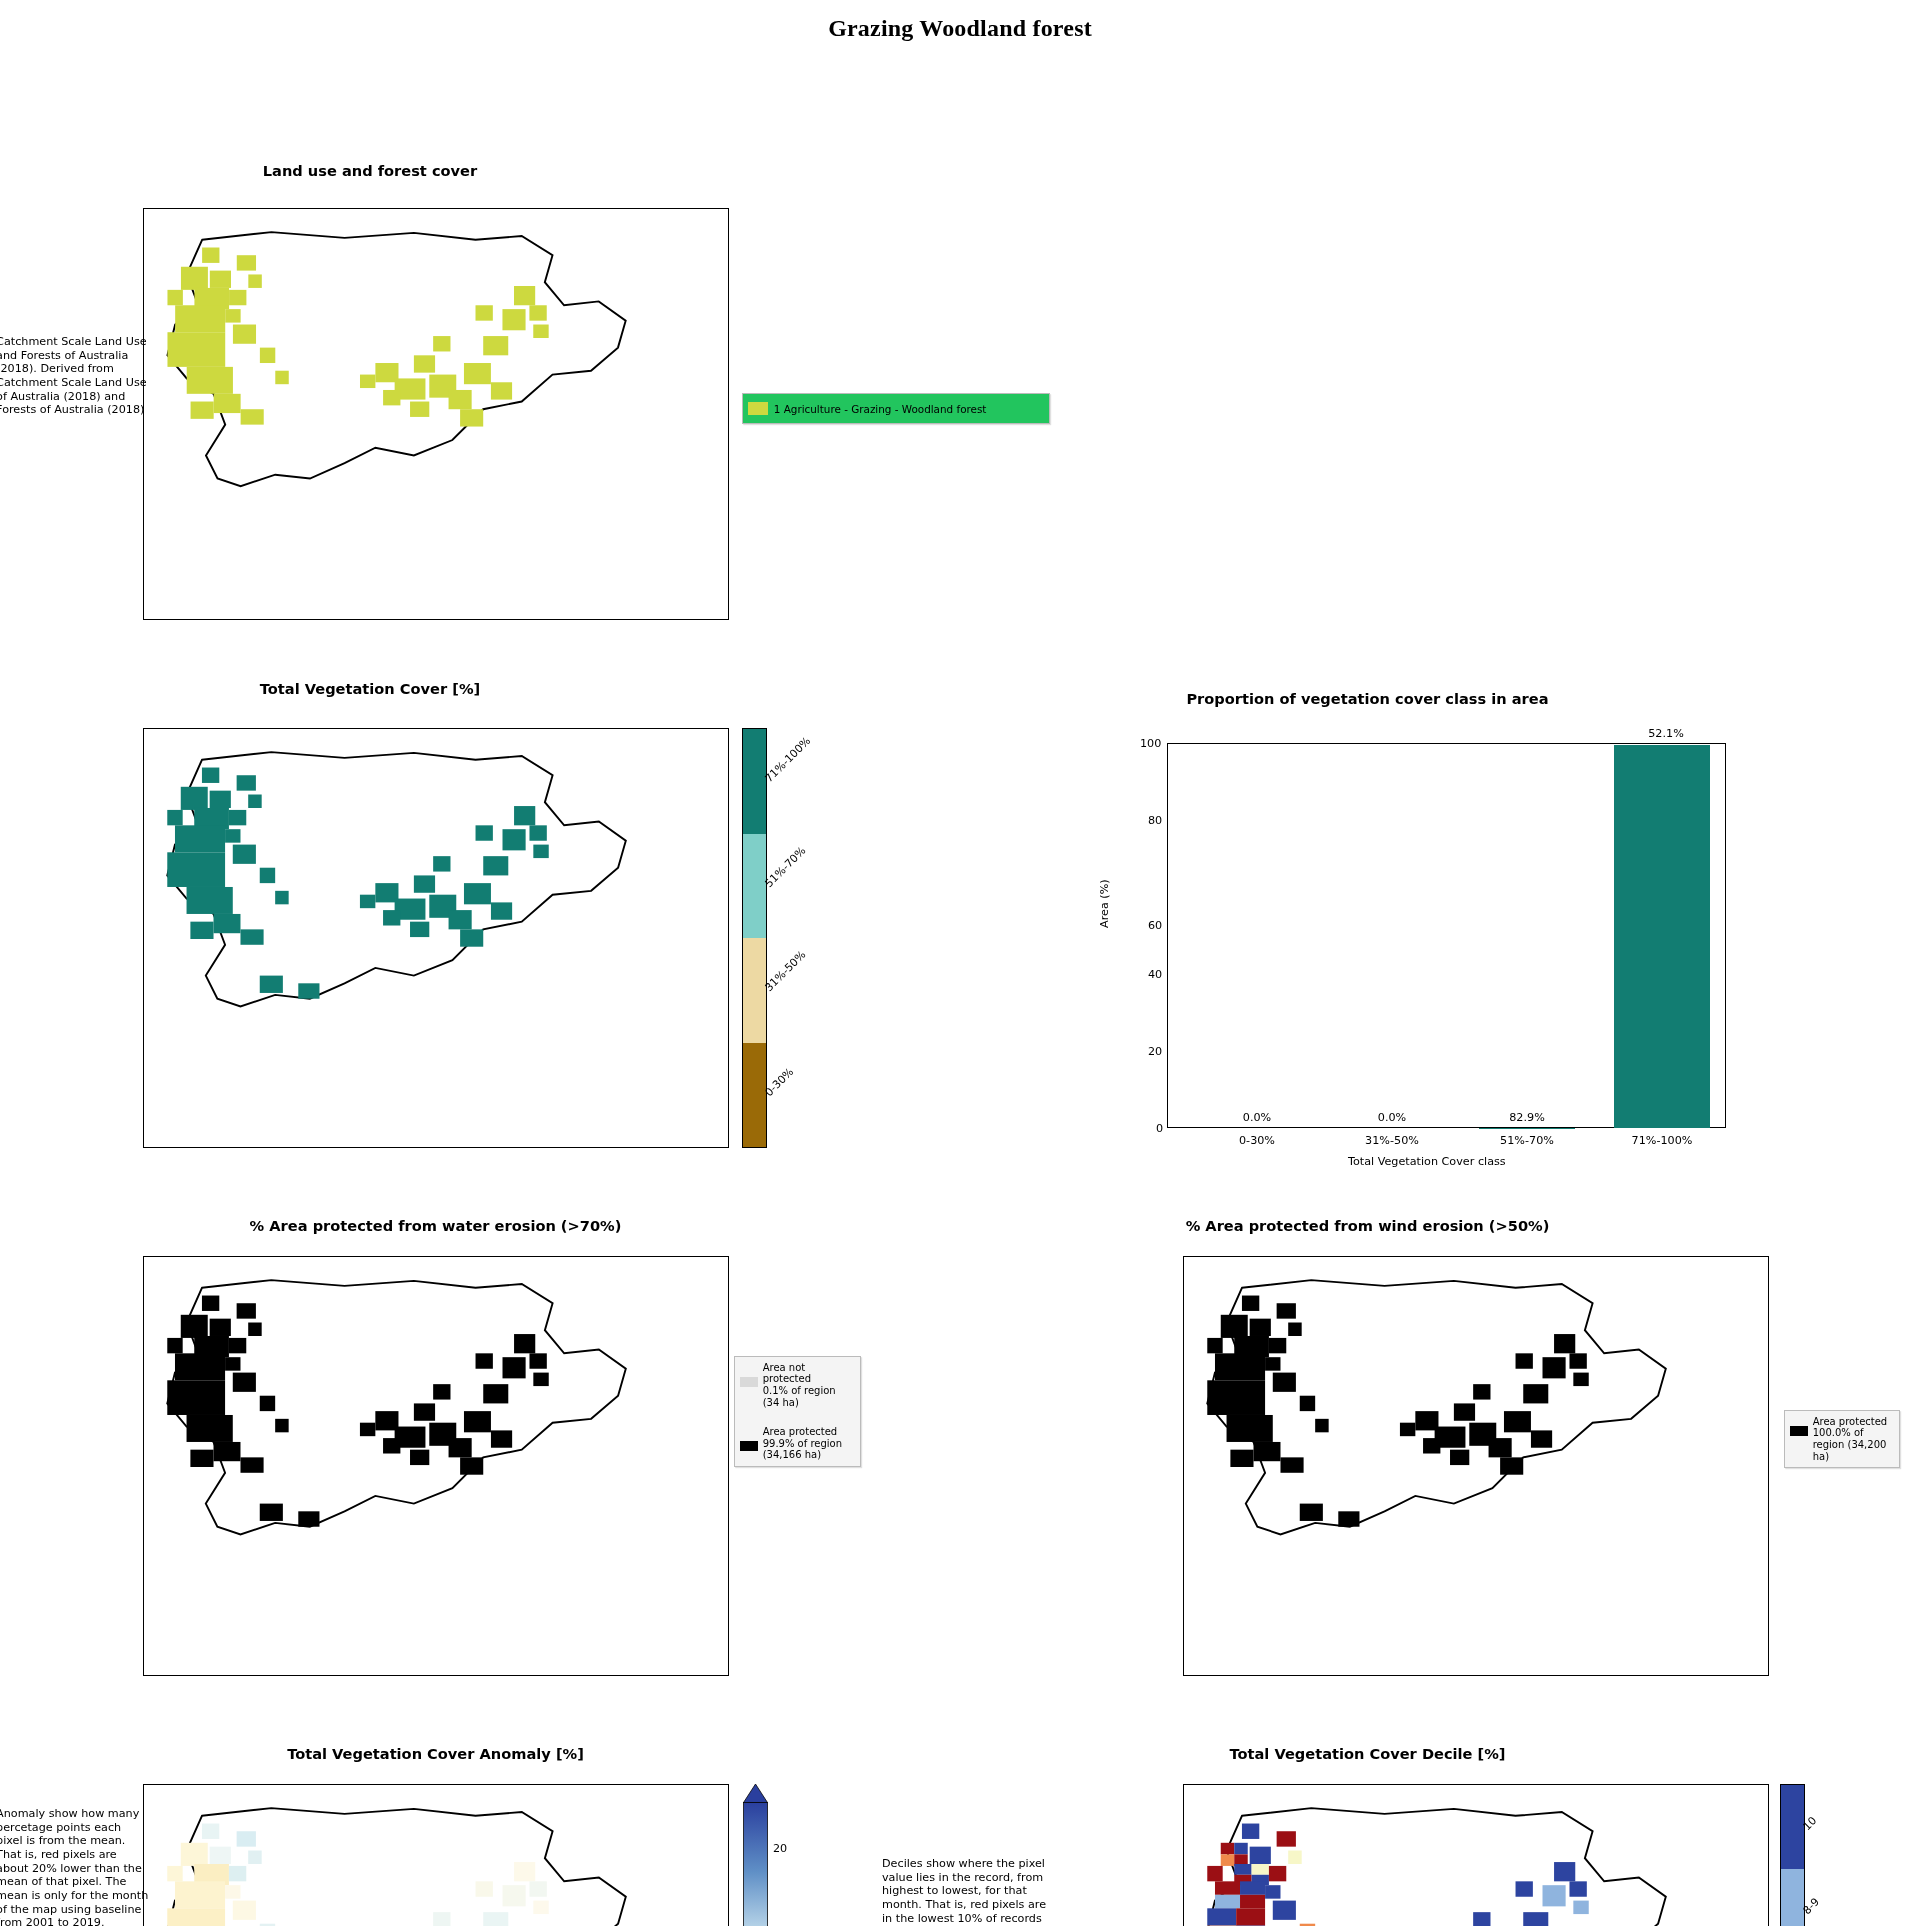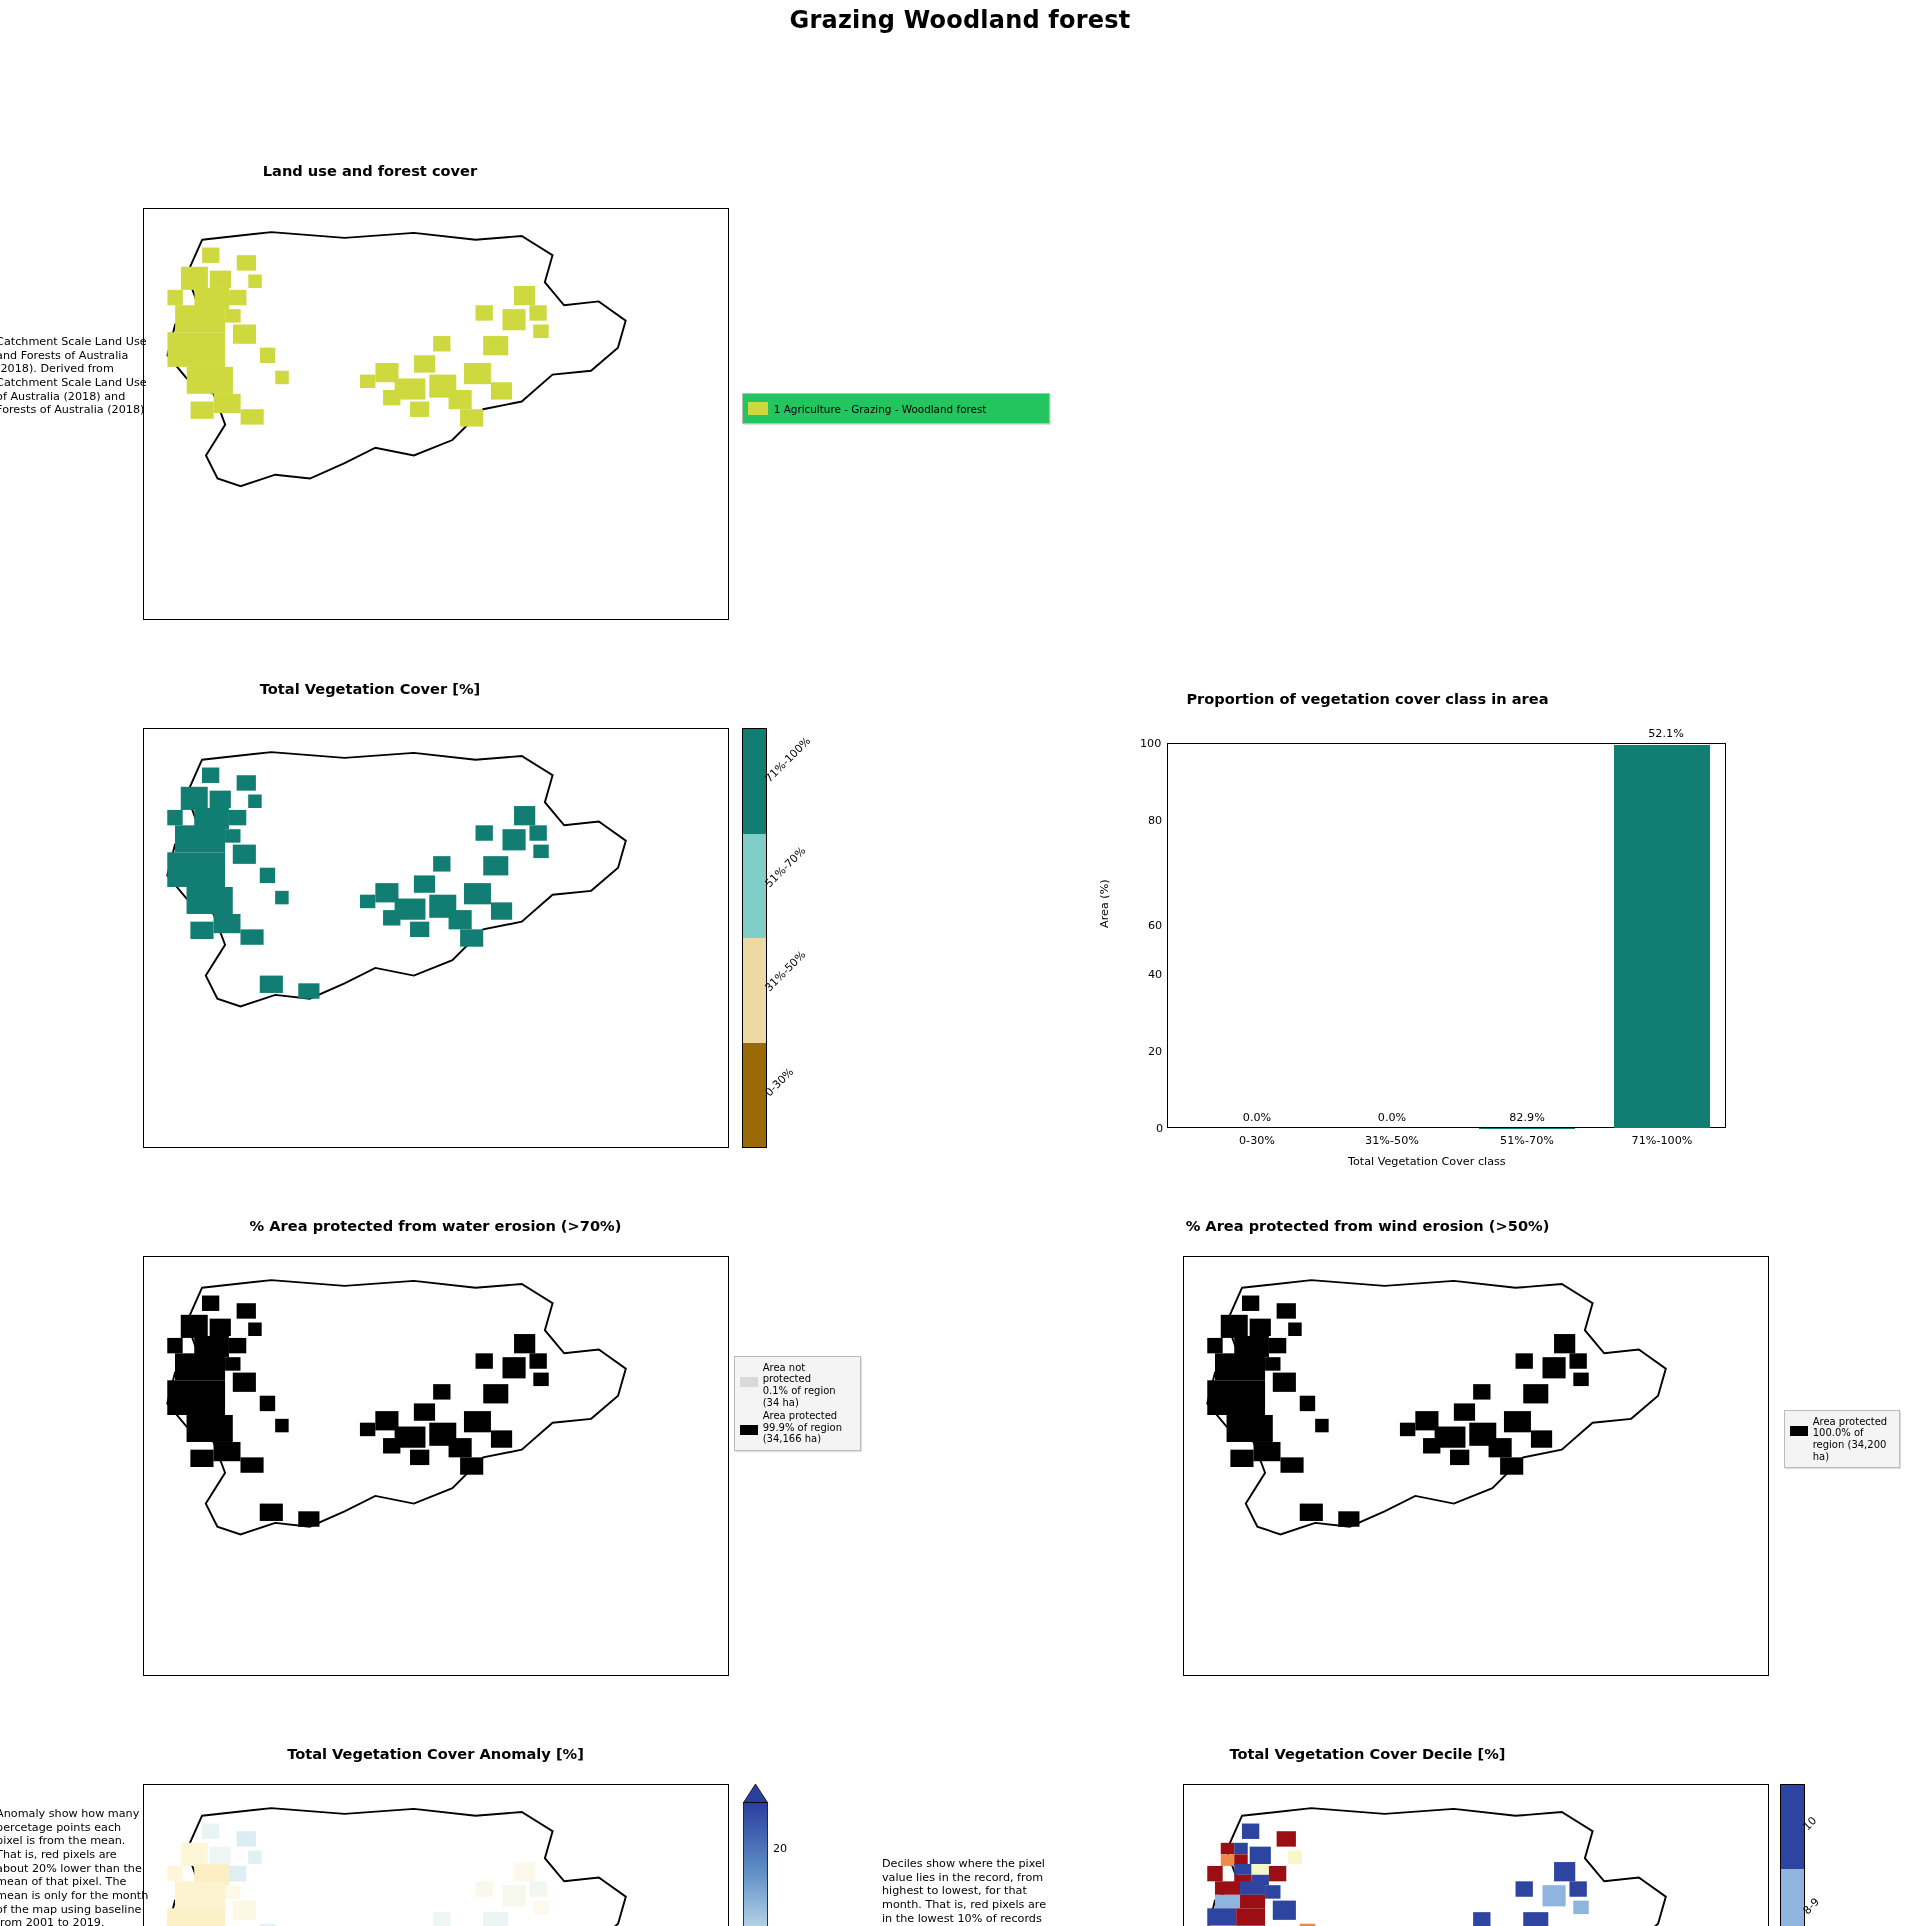--- a/index.html
+++ b/index.html
@@ -10,27 +10,28 @@
   body {
     width: 1920px;
     height: 2434px;
     font-family: "DejaVu Sans", sans-serif;
     color: #000000;
     position: relative;
     overflow: hidden;
   }
   .page-title {
     position: absolute;
-    top: 6px;
+    top: 15px;
     left: 0;
     width: 1920px;
     text-align: center;
     font-size: 24px;
     font-weight: bold;
     letter-spacing: 0.2px;
+    font-family: Liberation Serif, serif;
   }
   .panel-title {
     position: absolute;
     font-size: 14.6px;
     font-weight: bold;
     text-align: center;
   }
   .map-frame {
     position: absolute;
     border: 1.2px solid #000000;
@@ -69,21 +70,21 @@
     border: 0.8px solid #bbbbbb;
     box-shadow: 1.2px 1.2px 0 rgba(0,0,0,0.12);
     padding: 4.6px 5.4px;
     box-sizing: border-box;
     font-size: 10px;
     line-height: 1.18;
   }
   .legend-row {
     display: flex;
     align-items: flex-start;
-    margin-bottom: 1px;
+    margin-bottom: 17px;
   }
   .legend-row:last-child { margin-bottom: 0; }
   .legend-row .sw {
     width: 17.7px;
     height: 10px;
     margin-right: 4.6px;
     margin-top: 15.4px;
     flex: none;
   }
   .legend-row .tx { white-space: pre-line; }

